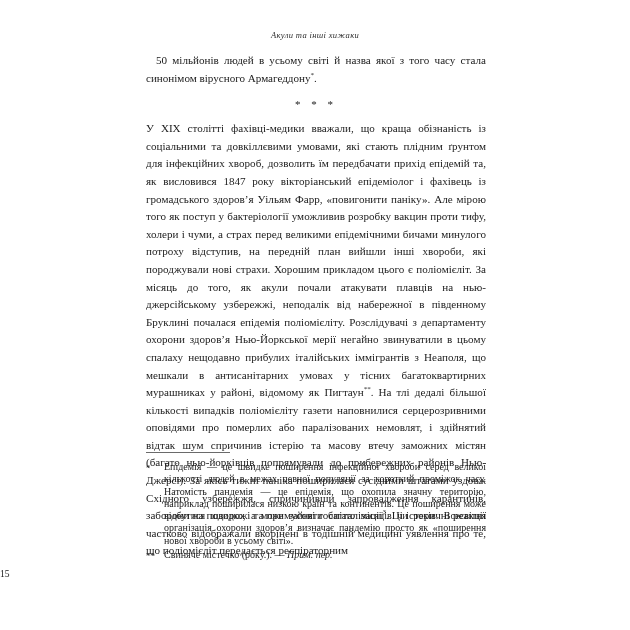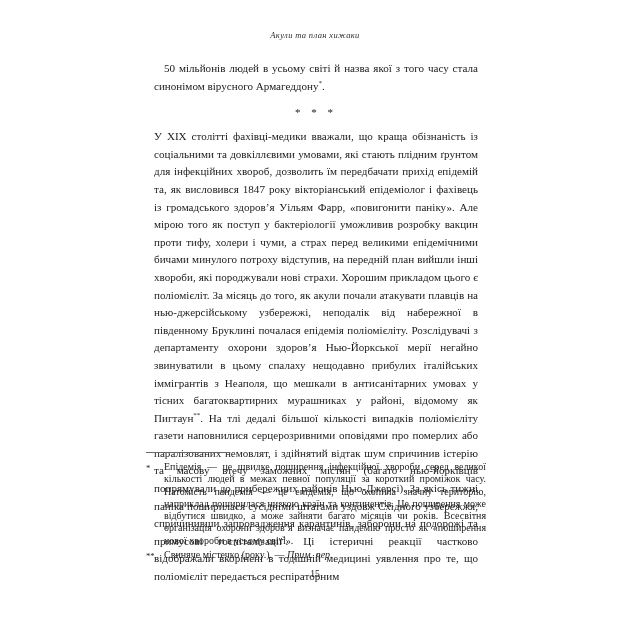--- a/index.html
+++ b/index.html
@@ -37,21 +37,21 @@
 
   
   .text-block {
     position: absolute;
     top: 52px;
     left: 146px;
     width: 340px;
   }
 
   p.body-par {
-    margin: 8px;
+    margin: 0;
     text-align: justify;
     text-justify: inter-word;
     font-size: 11.1px;
     line-height: 17.6px;
     color: #1b1b1b;
     hyphens: manual;
   }
 
   p.first-par {
     text-indent: 10px;
@@ -112,31 +112,31 @@
 
   .fn-text i {
   }
 
   
   .folio {
     position: absolute;
     left: 0;
     top: 568px;
     width: 630px;
-    text-align: center;
+    text-align: left;
     font-size: 9.6px;
     color: #1b1b1b;
   }
 </style>
 </head>
 <body>
 
 <div class="page">
 
-  <div class="running-header">Акули та план хижаки</div>
+  <div class="running-header">Акули та інші хижаки</div>
 
   <div class="text-block">
 
     <p class="body-par first-par"><span>50 мільйонів людей в усьому світі й назва якої з того часу стала синонімом вірусного Армагеддону</span><sup class="ref">*</sup>.</p>
 
     <div class="sec-break">* * *</div>
 
     <p class="body-par"><span>У XIX столітті фахівці-медики вважали, що краща обізнаність із соціальними та довкіллєвими умовами, які стають плідним ґрунтом для інфекційних хвороб, дозволить їм передбачати прихід епідемій та, як висловився 1847 року вікторіанський епідеміолог і фахівець із громадського здоров’я Уільям Фарр, «повигонити паніку». Але мірою того як поступ у бактеріології уможливив розробку вакцин проти тифу, холери і чуми, а страх перед великими епідемічними бичами минулого потроху відступив, на передній план вийшли інші хвороби, які породжували нові страхи. Хорошим прикладом цього є поліомієліт. За місяць до того, як акули почали атакувати плавців на нью-джерсійському узбережжі, неподалік від набережної в південному Бруклині почалася епідемія поліомієліту. Розслідувачі з департаменту охорони здоров’я Нью-Йоркської мерії негайно звинуватили в цьому спалаху нещодавно прибулих італійських іммігрантів з Неаполя, що мешкали в антисанітарних умовах у тісних багатоквартирних мурашниках у районі, відомому як Пигтаун</span><sup class="ref">**</sup><span>. На тлі дедалі більшої кількості випадків поліомієліту газети наповнилися серцерозривними оповідями про померлих або паралізованих немовлят, і здійнятий відтак шум спричинив істерію та масову втечу заможних містян (багато нью-йорківців попрямували до прибережних районів Нью-Джерсі). За якісь тижні паніка поширилася сусідніми штатами уздовж Східного узбережжя, спричинивши запровадження карантинів, заборони на подорожі та примусові госпіталізації</span><sup class="ref">3</sup><span>. Ці істеричні реакції частково відображали вкорінені в тодішній медицині уявлення про те, що поліомієліт передається респіраторним</span></p>
 
   </div>

